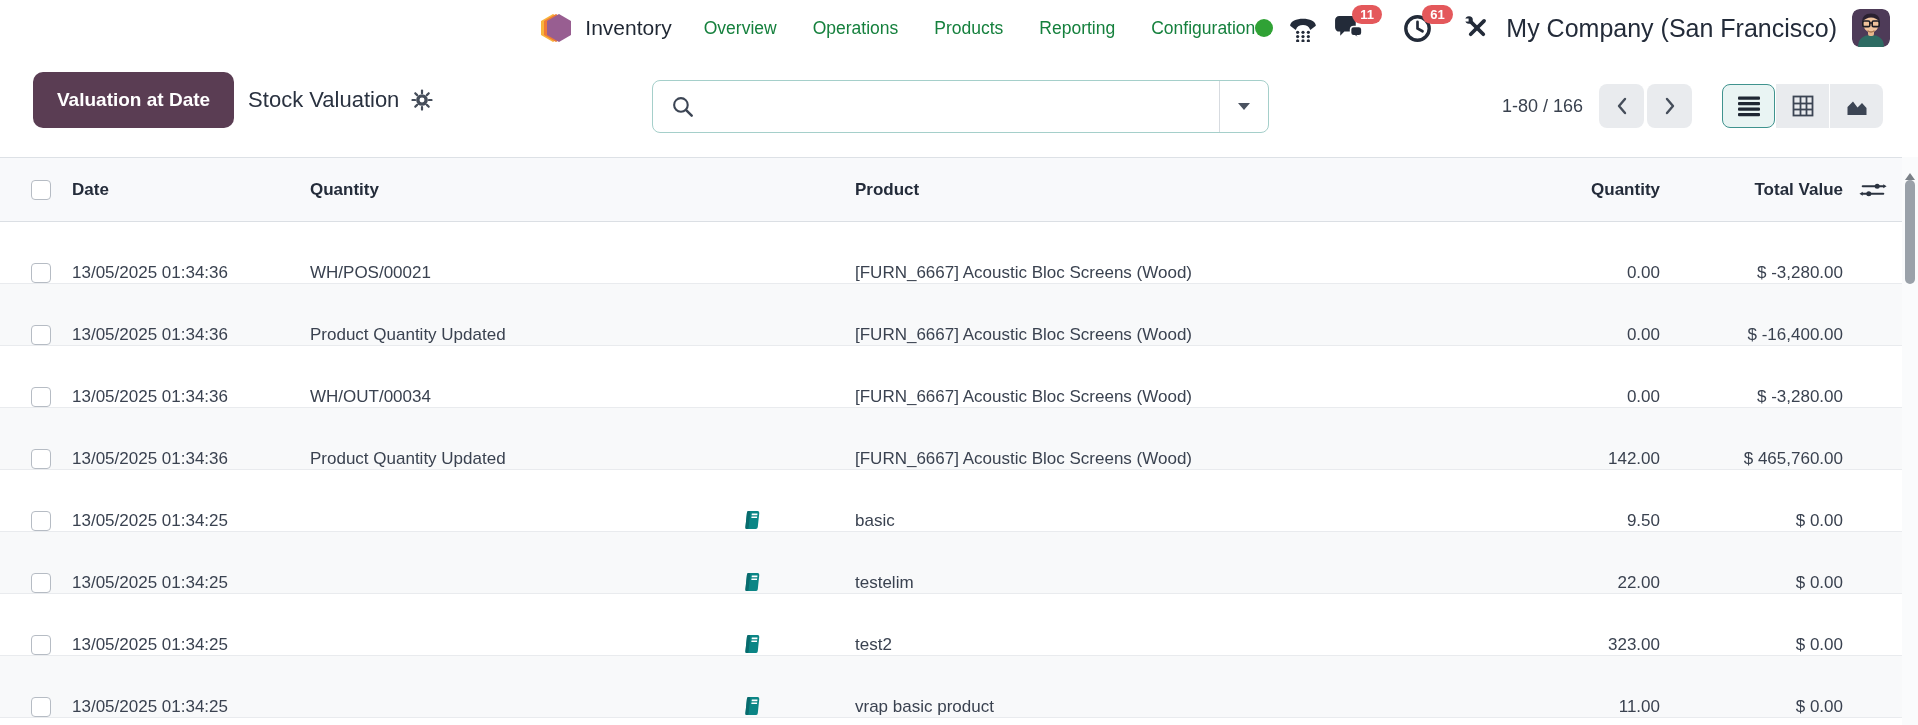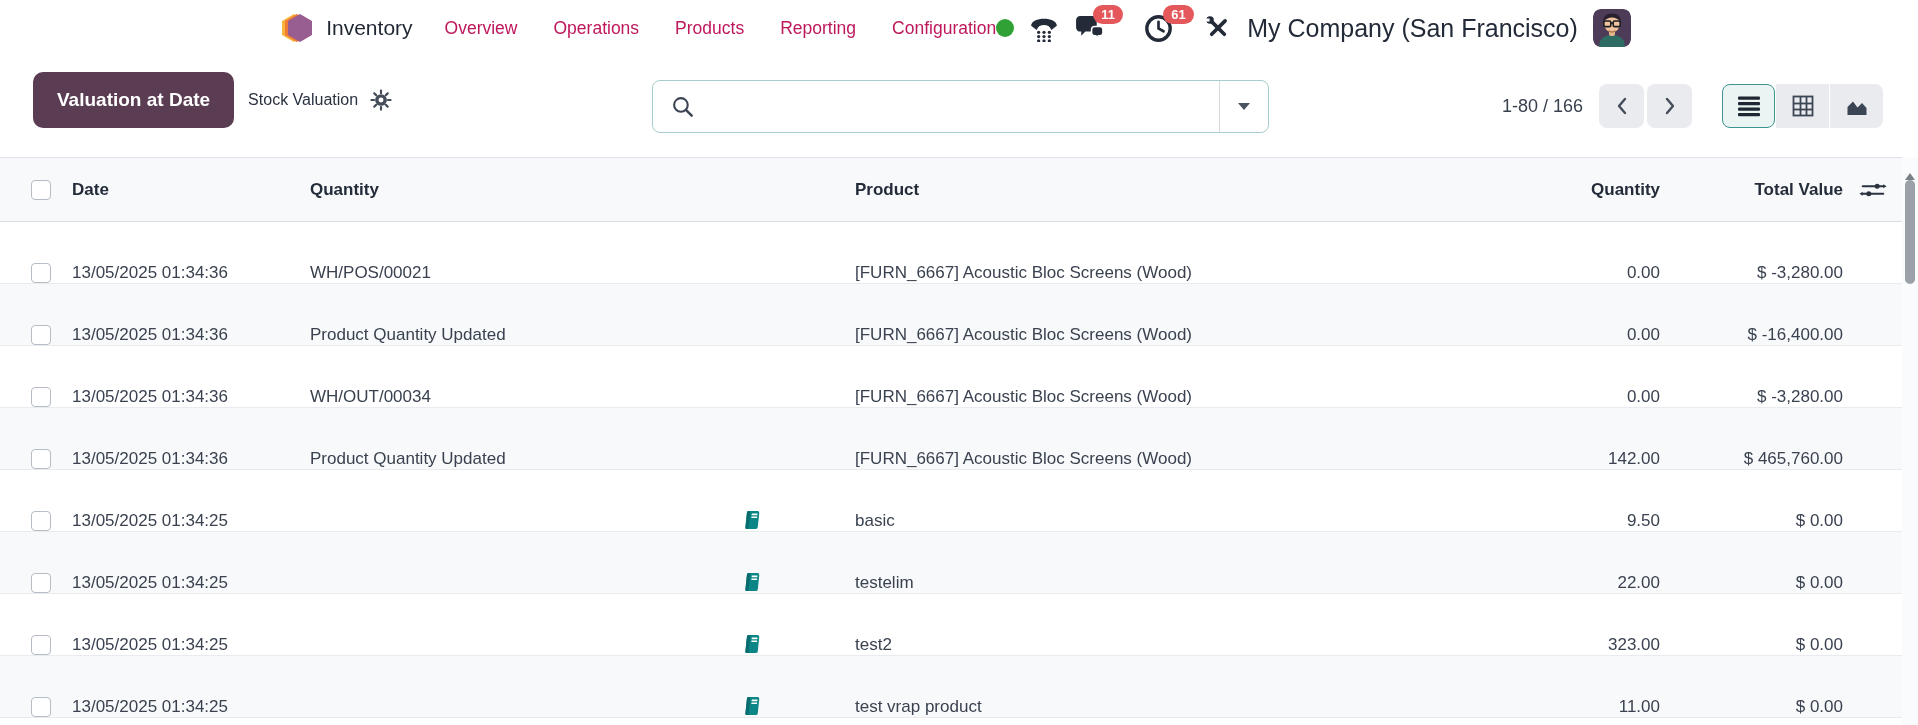--- a/index.html
+++ b/index.html
@@ -1,43 +1,43 @@
 <!DOCTYPE html>
 <html><head>
 <meta charset="utf-8">
 <style>
   * { margin:0; padding:0; box-sizing:border-box; }
   html,body { width:1918px; height:725px; overflow:hidden; background:#fff;
     font-family:"Liberation Sans", sans-serif; }
   .app { position:relative; width:1918px; height:725px; background:#fff; }
 
   
-  .navbar { height:56px; display:flex; align-items:center; justify-content:center;
+  .navbar { height:56px; display:flex; align-items:center; justify-content:flex-end;
     background:#fff; padding:0 28px 0 23px; }
   .nav-left { display:flex; align-items:center; }
   .app-icon { width:32px; height:34px; display:flex; align-items:center; margin-right:12px; }
   .app-name { font-size:21px; font-weight:500; color:#1f2733; margin-right:32px; cursor:pointer; }
   .nav-menu { display:flex; align-items:center; gap:36px; }
-  .nav-item { font-size:17.5px; color:#be185d; cursor:pointer; }
+  .nav-item { font-size:17.5px; color:#15803d; cursor:pointer; }
   .nav-right { display:flex; align-items:center; gap:15px; }
   .status-dot { width:18px; height:18px; border-radius:50%; background:#30a235; }
   .icon-wrap { position:relative; display:flex; align-items:center; }
   .icon-wrap.badged-chat { margin-right:24px; }
   .icon-wrap.badged-clock { margin-right:16px; }
   .counter-badge { position:absolute; top:-9px; left:19px; background:#e4585b; color:#fff;
     font-size:13px; font-weight:700; border-radius:10px; padding:2px 8px; line-height:15px; }
   .company-name { font-size:25px; color:#232b39; }
   .avatar { width:38px; height:38px; border-radius:8px; overflow:hidden; cursor:pointer; }
 
   
   .control-panel { position:relative; height:87px; background:#fff; }
   .cp-left { position:absolute; left:33px; top:0; height:87px; display:flex; align-items:center; }
   .filter-pill { height:56px; background:#5a3d53; color:#fff; border:none; border-radius:10px;
     padding:0 24px; font-size:19px; font-weight:700; font-family:inherit; cursor:pointer; }
-  .view-title { font-size:16px; color:#2a3240; margin-left:14px; }
+  .view-title { font-size:22px; color:#2a3240; margin-left:14px; }
   .cog-btn { margin-left:12px; display:flex; align-items:center; cursor:pointer; }
 
   .search-box { position:absolute; left:652px; top:24px; width:617px; height:53px;
     border:1px solid #a5cfca; border-radius:8px; display:flex; align-items:center; background:#fff; }
   .search-main { flex:1; display:flex; align-items:center; padding-left:18px; }
   .search-input { border:none; outline:none; flex:1; margin-left:12px; font-size:19px;
     color:#333; font-family:inherit; background:transparent; }
   .search-input::placeholder { color:#8a919c; }
   .search-toggle { width:49px; height:100%; border-left:1px solid #d7dbe0; display:flex;
     align-items:center; justify-content:center; cursor:pointer; }
@@ -404,21 +404,21 @@
   <svg width="19" height="22" viewBox="0 0 20 22">
     <g transform="skewX(-6) translate(2.5,0)">
       <rect x="2" y="1.5" width="13" height="19" rx="2" fill="#0b8585"></rect>
       <rect x="2" y="1.5" width="3.4" height="19" rx="1.4" fill="#086b6d"></rect>
       <rect x="7.2" y="4.2" width="6" height="1.7" fill="#ffffff"></rect>
       <rect x="7.2" y="7.2" width="6" height="1.7" fill="#ffffff"></rect>
     </g>
   </svg>
 </span>
             </div>
-            <div class="c-product">test vrap product</div>
+            <div class="c-product">vrap basic product</div>
             <div class="c-qty">11.00</div>
             <div class="c-total">$ 0.00</div>
             <div class="c-end"></div>
           </div>
         </div>
     </div>
     <div class="vscroll">
       <span class="up-arrow">
         <svg width="10" height="7" viewBox="0 0 10 7">
             <polygon points="5,0 10,7 0,7" fill="#7a8087"></polygon>

